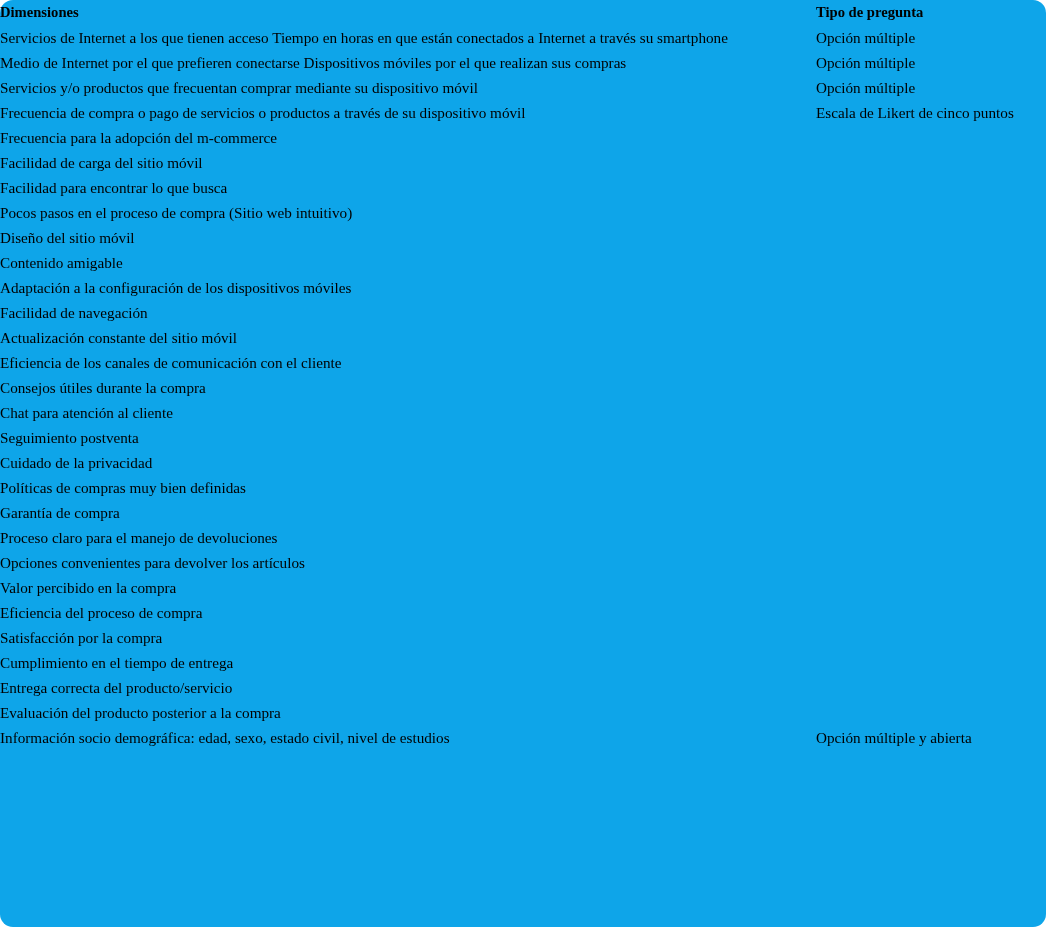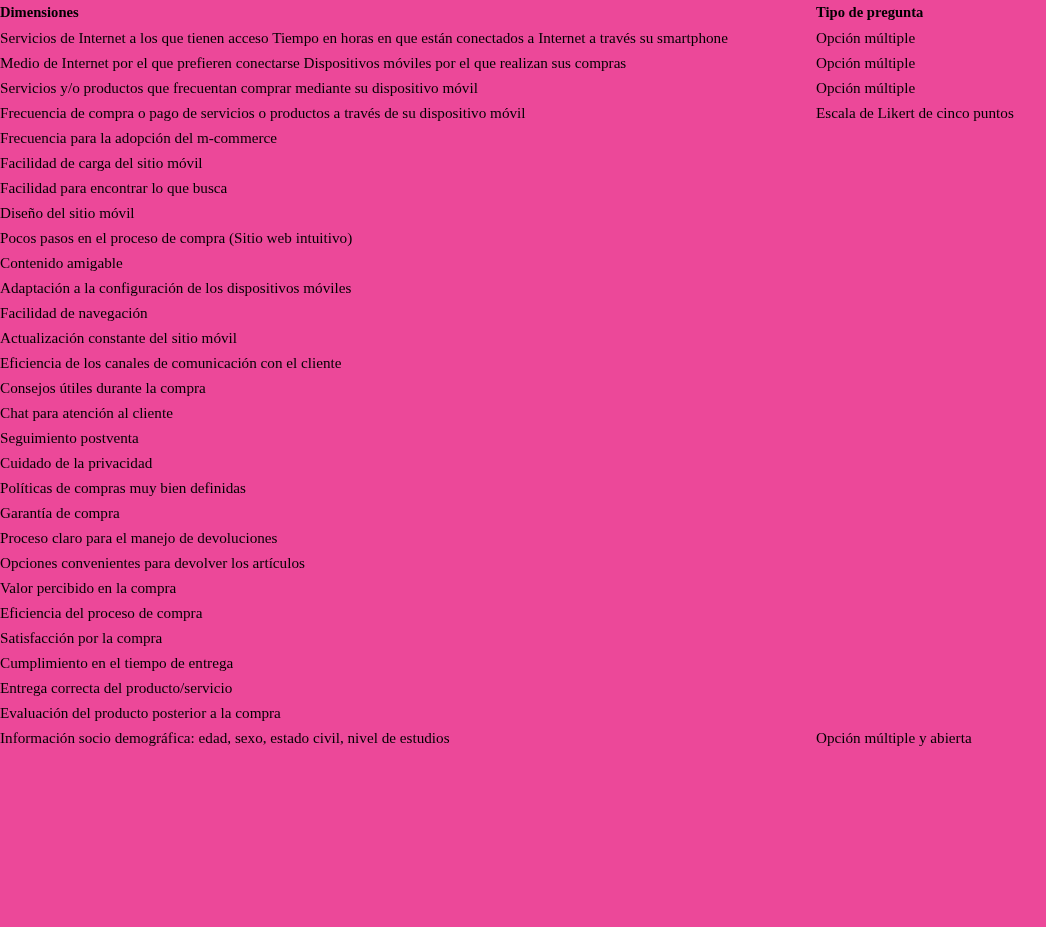--- a/index.html
+++ b/index.html
@@ -12,21 +12,22 @@
     width: 1046px;
     height: 927px;
     font-family: "Liberation Serif", "DejaVu Serif", serif;
     color: #000000;
     overflow: hidden;
   }
   .page {
     position: relative;
     width: 1046px;
     height: 927px;
-    background: #ec4899;
+    background: #0ea5e9;
+    border-radius: 13px;
   }
   table.dimension-table {
     border-collapse: collapse;
     border-spacing: 0;
     table-layout: fixed;
     width: 1046px;
     margin: 0;
     padding: 0;
   }
   table.dimension-table col.col-dim { width: 816px; }
@@ -100,25 +101,25 @@
         </tr>
         <tr class="data-row">
           <td class="dim-cell cell-pad-left">Facilidad de carga del sitio móvil</td>
           <td class="type-cell"></td>
         </tr>
         <tr class="data-row">
           <td class="dim-cell cell-pad-left">Facilidad para encontrar lo que busca</td>
           <td class="type-cell"></td>
         </tr>
         <tr class="data-row">
+          <td class="dim-cell cell-pad-left">Pocos pasos en el proceso de compra (Sitio web intuitivo)</td>
+          <td class="type-cell"></td>
+        </tr>
+        <tr class="data-row">
           <td class="dim-cell cell-pad-left">Diseño del sitio móvil</td>
-          <td class="type-cell"></td>
-        </tr>
-        <tr class="data-row">
-          <td class="dim-cell cell-pad-left">Pocos pasos en el proceso de compra (Sitio web intuitivo)</td>
           <td class="type-cell"></td>
         </tr>
         <tr class="data-row">
           <td class="dim-cell cell-pad-left">Contenido amigable</td>
           <td class="type-cell"></td>
         </tr>
         <tr class="data-row">
           <td class="dim-cell cell-pad-left">Adaptación a la configuración de los dispositivos móviles</td>
           <td class="type-cell"></td>
         </tr>

